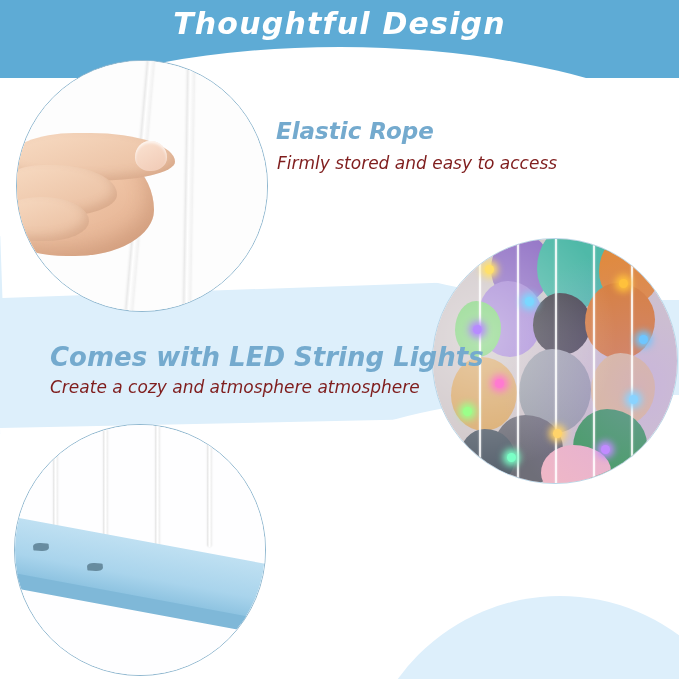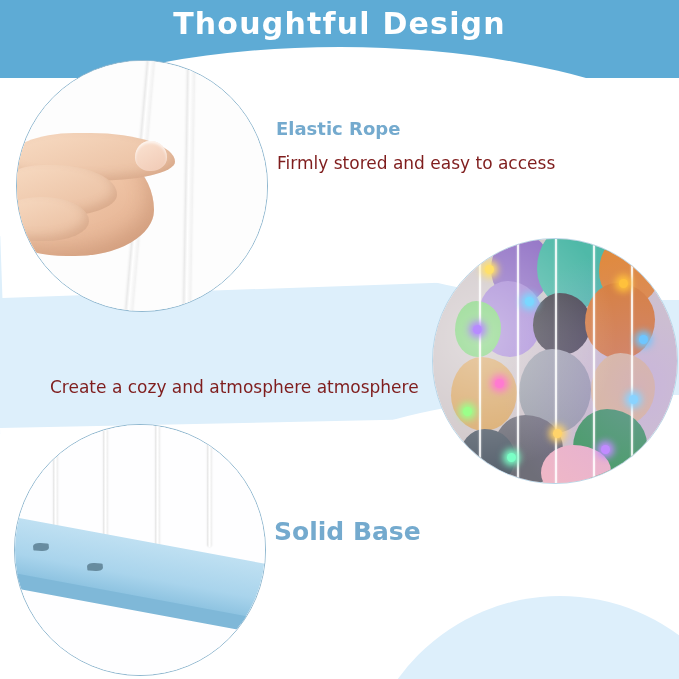--- a/index.html
+++ b/index.html
@@ -3,20 +3,21 @@
 <meta charset="utf-8">
 <style>
   html,body{margin:0;padding:0;background:#fff;}
   body{font-family:"Liberation Sans", sans-serif;}
 
   #infographic{
     position:relative;
     width:679px;height:679px;
     overflow:hidden;
     background:#ffffff;
+    font-style:italic;
   }
 
   
   .bg-base{position:absolute;inset:0;background:#ffffff;}
 
   
   .bg-midband{
     position:absolute;left:0;top:258px;width:679px;height:176px;
     background:#ddeffb;
   }
@@ -168,21 +169,21 @@
     font-family:"DejaVu Sans", sans-serif;
     white-space:nowrap;
   }
   .feature-sub{
     position:absolute;
     color:#7f1d1d;
     font-family:"DejaVu Sans", sans-serif;
     white-space:nowrap;
   }
 
-  #t-rope{left:276px;top:118px;font-size:18px;}
+  #t-rope{left:276px;top:118px;font-size:23px;}
   #s-rope{left:277px;top:153px;font-size:17px;}
 
   #t-led{left:50px;top:342px;font-size:26px;}
   #s-led{left:50px;top:377px;font-size:17px;}
 
   #t-base{left:274px;top:517px;font-size:25px;}
   #s-base{left:275px;top:546px;font-size:17px;}
 </style>
 </head>
 <body>
@@ -248,29 +249,29 @@
       <div class="led" style="left:186px;top:40px;color:#ffc13c;"></div>
       <div class="led" style="left:206px;top:96px;color:#6ec6ff;"></div>
       <div class="led" style="left:62px;top:140px;color:#ff7ad0;"></div>
       <div class="led" style="left:30px;top:168px;color:#9bff8a;"></div>
       <div class="led" style="left:196px;top:156px;color:#8ad3ff;"></div>
       <div class="led" style="left:120px;top:190px;color:#ffd36a;"></div>
       <div class="led" style="left:168px;top:206px;color:#c18bff;"></div>
       <div class="led" style="left:74px;top:214px;color:#7affc6;"></div>
     </div>
   </div>
+  <div class="feature-title" id="t-led">Comes with LED String Lights</div>
   <div class="feature-sub" id="s-led">Create a cozy and atmosphere atmosphere</div>
 
   <div class="circle-frame" id="circle-base">
     <div class="base-scene">
       <div class="rod" style="left:38px;top:14px;height:140px;"></div>
       <div class="rod" style="left:88px;top:4px;height:136px;"></div>
       <div class="rod" style="left:140px;top:-2px;height:132px;"></div>
       <div class="rod" style="left:192px;top:-6px;height:128px;"></div>
       <div class="board"></div>
       <div class="board-edge"></div>
       <div class="decal" style="left:18px;top:118px;"></div>
       <div class="decal" style="left:72px;top:138px;"></div>
     </div>
   </div>
-  <div class="feature-title" id="t-base">Solid Base</div>
 
 </div>
 
 </body></html>

